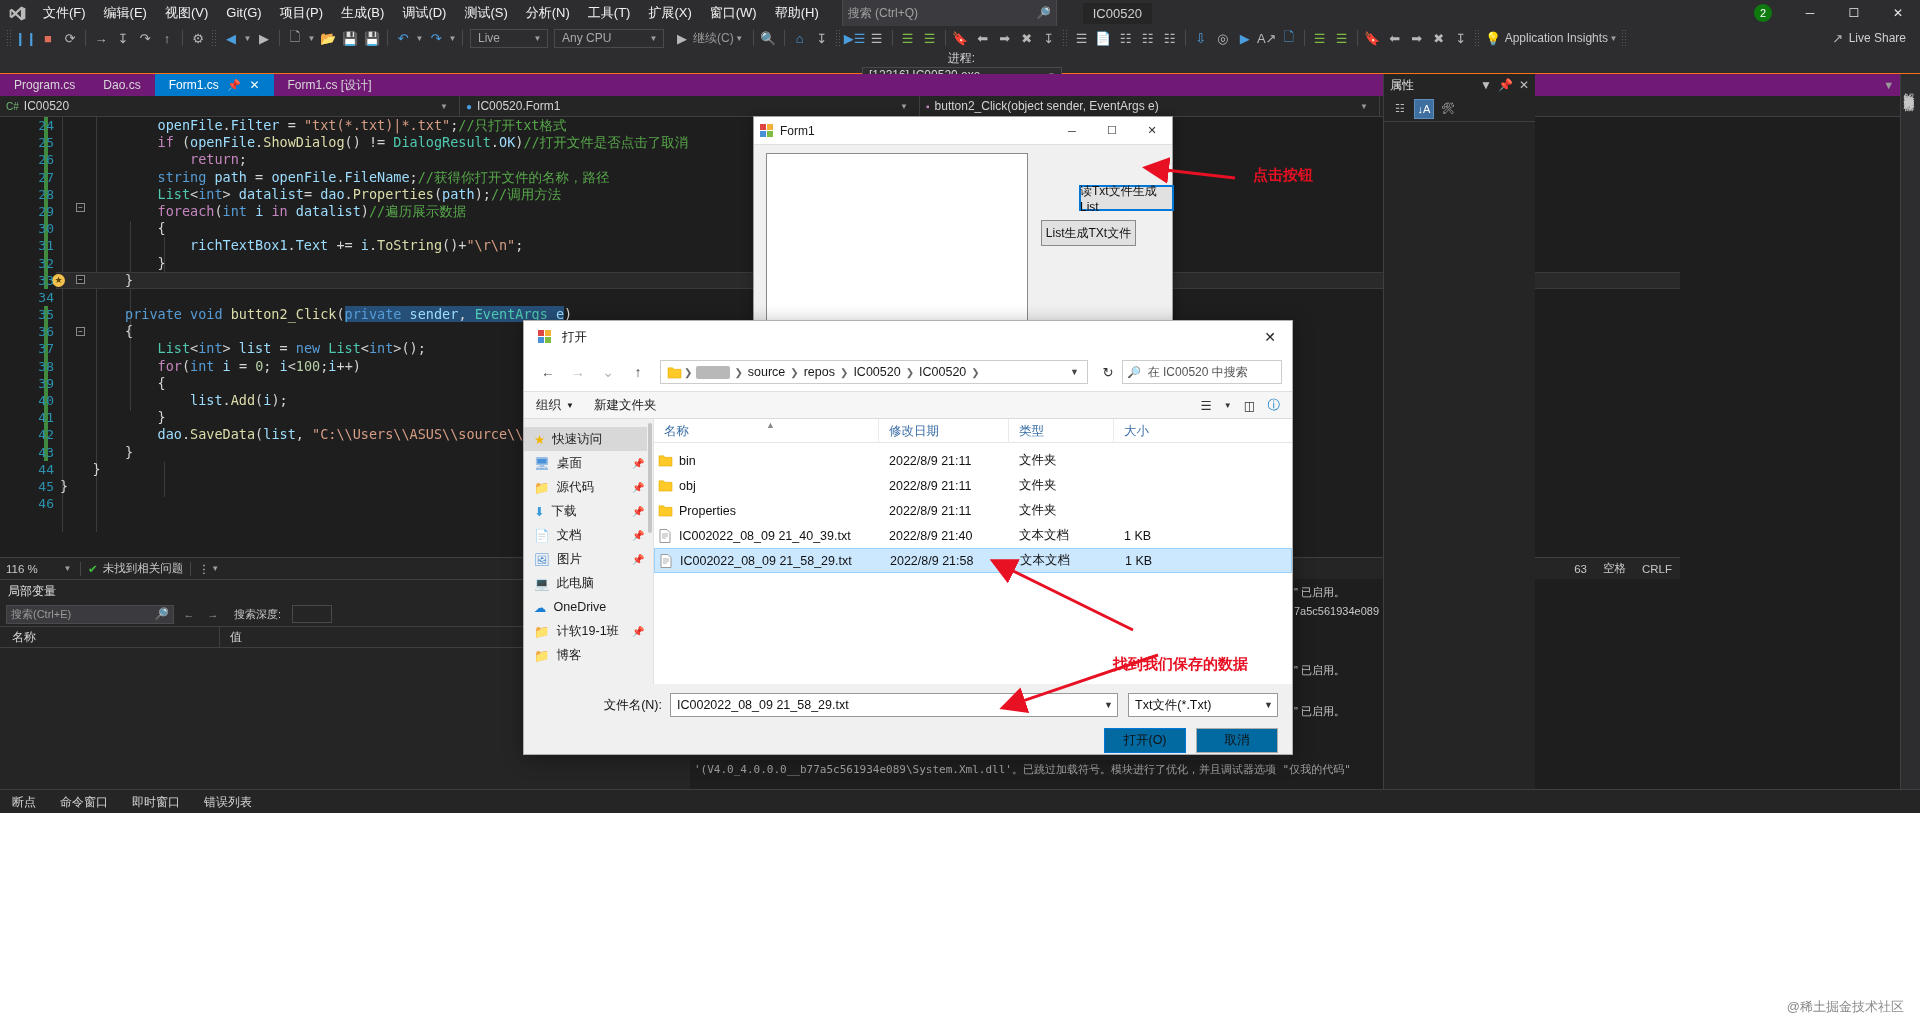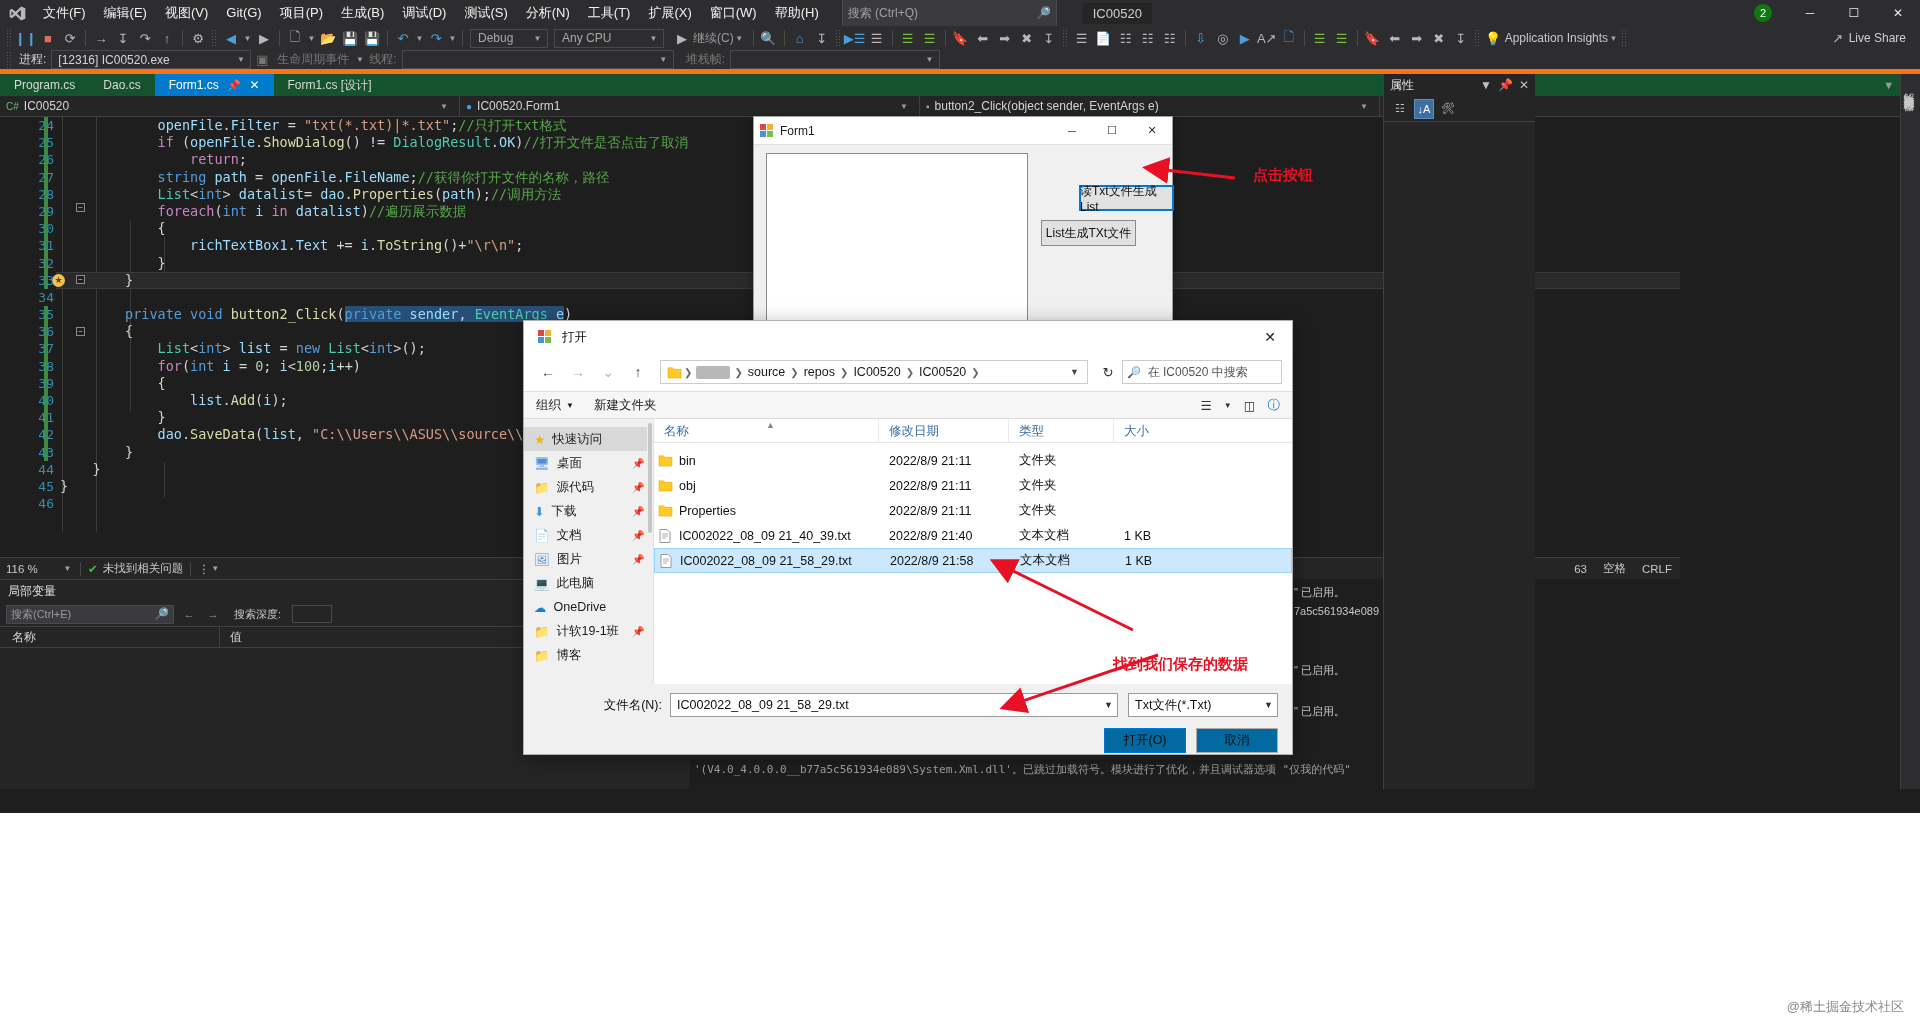--- a/index.html
+++ b/index.html
@@ -57,31 +57,31 @@
     background-image:radial-gradient(circle,#5a5a5c 1px,transparent 1px);
     background-size:3px 3px;margin:0 2px;}
   .tb-run{display:flex;align-items:center;color:#9a9a9a;font-size:12px;padding:0 4px;}
   .tb-appins{display:flex;align-items:center;color:#c8c8c8;font-size:12px;white-space:nowrap;}
   .tb-live{display:flex;align-items:center;color:#d0d0d0;font-size:12px;white-space:nowrap;}
 
   
   .debugbar {
     position:absolute;left:0;top:50px;width:1920px;height:24px;
     background:#2d2d30;display:flex;align-items:center;padding-left:4px;
-    color:#c8c8c8;font-size:12px;border-bottom:5px solid #f97316;
+    color:#c8c8c8;font-size:12px;border-bottom:1px solid #f97316;flex-direction:column;
   }
   .db-label{color:#d4d4d4;margin:0 5px 0 4px;font-size:12px;white-space:nowrap;}
   .db-combo{height:19px;border:1px solid #4a4a4d;background:#2d2d30;color:#d4d4d4;font-size:12px;
     display:flex;align-items:center;justify-content:space-between;padding:0 4px 0 6px;}
   .db-dim{color:#767676;}
 
   
   .doctabs {
     position:absolute;left:0;top:74px;width:1920px;height:22px;
-    background:#14532d;display:flex;align-items:stretch;font-size:12px;
+    background:#701a75;display:flex;align-items:stretch;font-size:12px;
   }
   .dtab{padding:0 14px;display:flex;align-items:center;color:#d8d8d8;cursor:default;white-space:nowrap;}
   .dtab.active{background:#007acc;color:#ffffff;}
   .dtab .pin{margin-left:9px;font-size:11px;}
   .dtab .x{margin-left:8px;font-size:12px;}
   .doctabs-right{margin-left:auto;display:flex;align-items:center;color:#9a9a9a;padding-right:6px;gap:10px;font-size:11px;}
 
   
   .navbar{
     position:absolute;left:0;top:96px;width:1920px;height:21px;
@@ -328,21 +328,21 @@
     <div class="tb-ico orange">📂</div>
     <div class="tb-ico blue">💾</div>
     <div class="tb-ico blue">💾</div>
     <div class="tb-sep"></div>
     <div class="tb-ico blue">↶</div>
     <div class="tb-caret">▼</div>
     <div class="tb-ico blue">↷</div>
     <div class="tb-caret">▼</div>
     <div class="tb-sep"></div>
     <div class="tb-combo" style="width:78px">
-      <span>Debug</span>
+      <span>Live</span>
       <span class="tb-caret">▼</span>
     </div>
     <div class="tb-combo" style="width:110px">
       <span>Any CPU</span>
       <span class="tb-caret">▼</span>
     </div>
     <div class="tb-run">
       <span class="tb-ico">▶</span>
       <span>继续(C)</span>
       <span class="tb-caret">▼</span>
@@ -561,20 +561,26 @@
       <div class="rp-ico">☷</div>
       <div class="rp-ico sel">↓A</div>
       <div class="rp-ico">🛠</div>
     </div>
   </div>
 
   <div class="vbar">
     <div class="vbar-text">解决方案资源管理器</div>
   </div>
 
+  <div class="bottomtabs">
+    <div class="btab">断点</div>
+    <div class="btab">命令窗口</div>
+    <div class="btab">即时窗口</div>
+    <div class="btab">错误列表</div>
+  </div>
 
   <div class="statusbar">
     <div class="watermark">@稀土掘金技术社区</div>
   </div>
 
   <div class="form1">
     <div class="form1-title">
       <div class="f1-ico">
         <svg width="14" height="14" viewBox="0 0 14 14">
           <rect x="0" y="0" width="6" height="6" fill="#d44"></rect>

